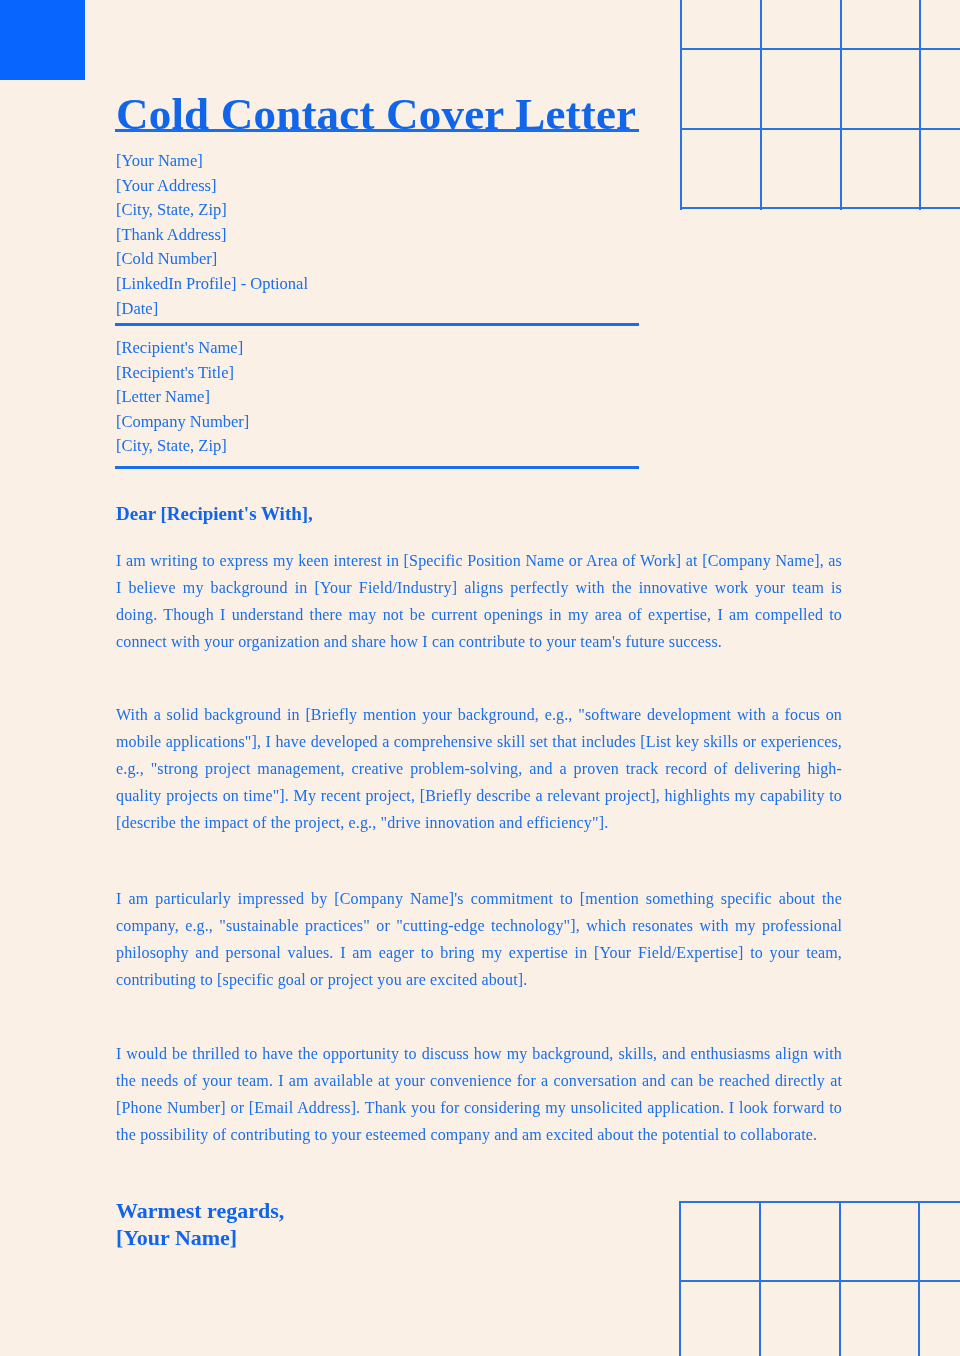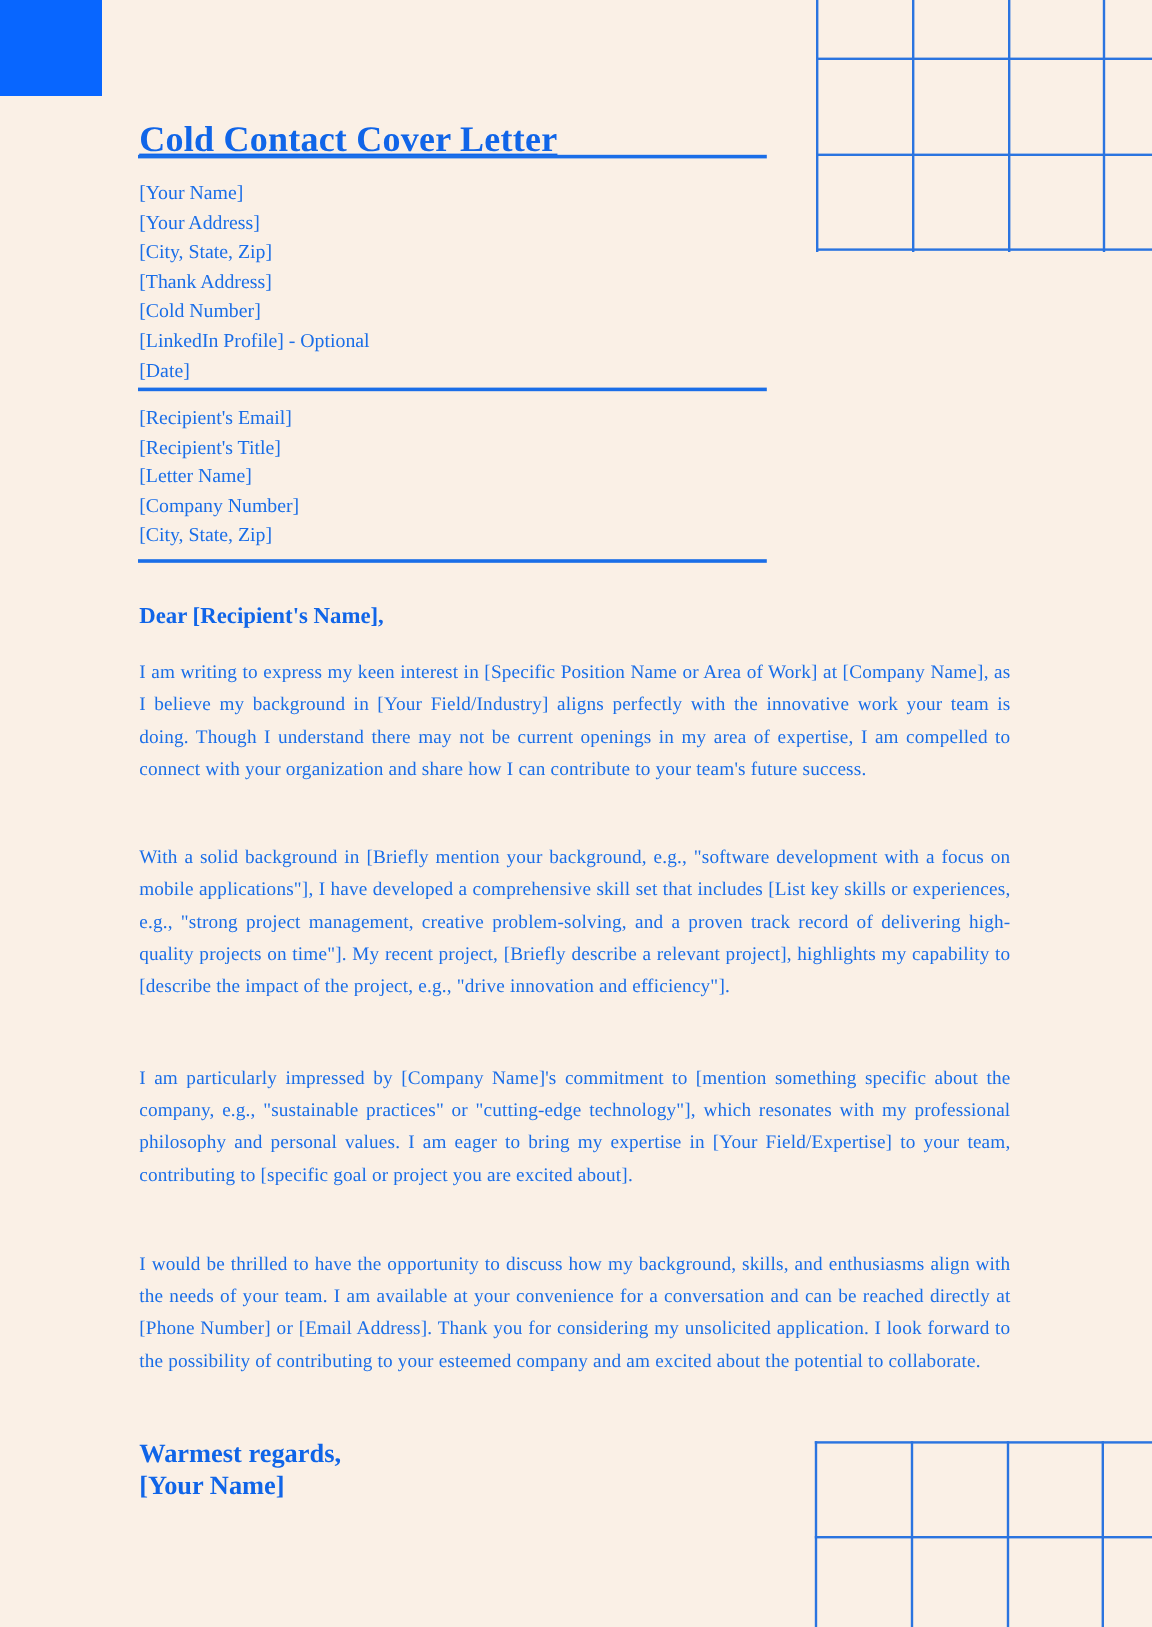--- a/index.html
+++ b/index.html
@@ -8,24 +8,23 @@
       background: #faf0e6;
       font-family: "Liberation Serif", "DejaVu Serif", serif;
       color: #1a6ee8;
     }
     .corner-block { position: absolute; left: 0; top: 0; width: 85px; height: 80px; background: #0866ff; }
     .grid { position: absolute; }
     .grid .v { position: absolute; width: 2px; background: #2a74e0; }
     .grid .h { position: absolute; height: 2px; background: #2a74e0; }
 
     .title {
-      position: absolute; left: 116px; top: 100px; margin: 0;
-      font-size: 30px; font-weight: bold; color: #1065e8; letter-spacing: 0.2px;
+      position: absolute; left: 116px; top: 88px; margin: 0;
+      font-size: 45px; font-weight: bold; color: #1065e8; letter-spacing: 0.2px;
       white-space: nowrap;
-      text-decoration: underline;
     }
     .rule { position: absolute; left: 115px; width: 524px; height: 3px; background: #1a6ee8; }
     .block { position: absolute; left: 116px; font-size: 16.5px; line-height: 24.6px; }
     .block div { white-space: nowrap; }
 
     .salutation { position: absolute; left: 116px; top: 503px; font-size: 19px; font-weight: bold; color: #1065e8; }
     .para {
       position: absolute; left: 116px; width: 726px; margin: 0;
       font-size: 16px; line-height: 27px; text-align: justify;
       letter-spacing: 0.15px;
@@ -64,29 +63,29 @@
   <div>[Your Address]</div>
   <div>[City, State, Zip]</div>
   <div>[Thank Address]</div>
   <div>[Cold Number]</div>
   <div>[LinkedIn Profile] - Optional</div>
   <div>[Date]</div>
 </div>
 <div class="rule" style="top:323px;"></div>
 
 <div class="block" style="top:336px;">
-  <div>[Recipient's Email]</div>
+  <div>[Recipient's Name]</div>
   <div>[Recipient's Title]</div>
   <div>[Letter Name]</div>
   <div>[Company Number]</div>
   <div>[City, State, Zip]</div>
 </div>
 <div class="rule" style="top:466px;"></div>
 
-<div class="salutation">Dear [Recipient's Name],</div>
+<div class="salutation">Dear [Recipient's With],</div>
 
 <p class="para" style="top:547px;">I am writing to express my keen interest in [Specific Position Name or Area of Work] at [Company Name], as I believe my background in [Your Field/Industry] aligns perfectly with the innovative work your team is doing. Though I understand there may not be current openings in my area of expertise, I am compelled to connect with your organization and share how I can contribute to your team's future success.</p>
 <p class="para" style="top:701px;">With a solid background in [Briefly mention your background, e.g., "software development with a focus on mobile applications"], I have developed a comprehensive skill set that includes [List key skills or experiences, e.g., "strong project management, creative problem-solving, and a proven track record of delivering high-quality projects on time"]. My recent project, [Briefly describe a relevant project], highlights my capability to [describe the impact of the project, e.g., "drive innovation and efficiency"].</p>
 <p class="para" style="top:885px;">I am particularly impressed by [Company Name]'s commitment to [mention something specific about the company, e.g., "sustainable practices" or "cutting-edge technology"], which resonates with my professional philosophy and personal values. I am eager to bring my expertise in [Your Field/Expertise] to your team, contributing to [specific goal or project you are excited about].</p>
 <p class="para" style="top:1040px;">I would be thrilled to have the opportunity to discuss how my background, skills, and enthusiasms align with the needs of your team. I am available at your convenience for a conversation and can be reached directly at [Phone Number] or [Email Address]. Thank you for considering my unsolicited application. I look forward to the possibility of contributing to your esteemed company and am excited about the potential to collaborate.</p>
 
 <div class="sign">
   <div>Warmest regards,</div>
   <div>[Your Name]</div>
 </div>

